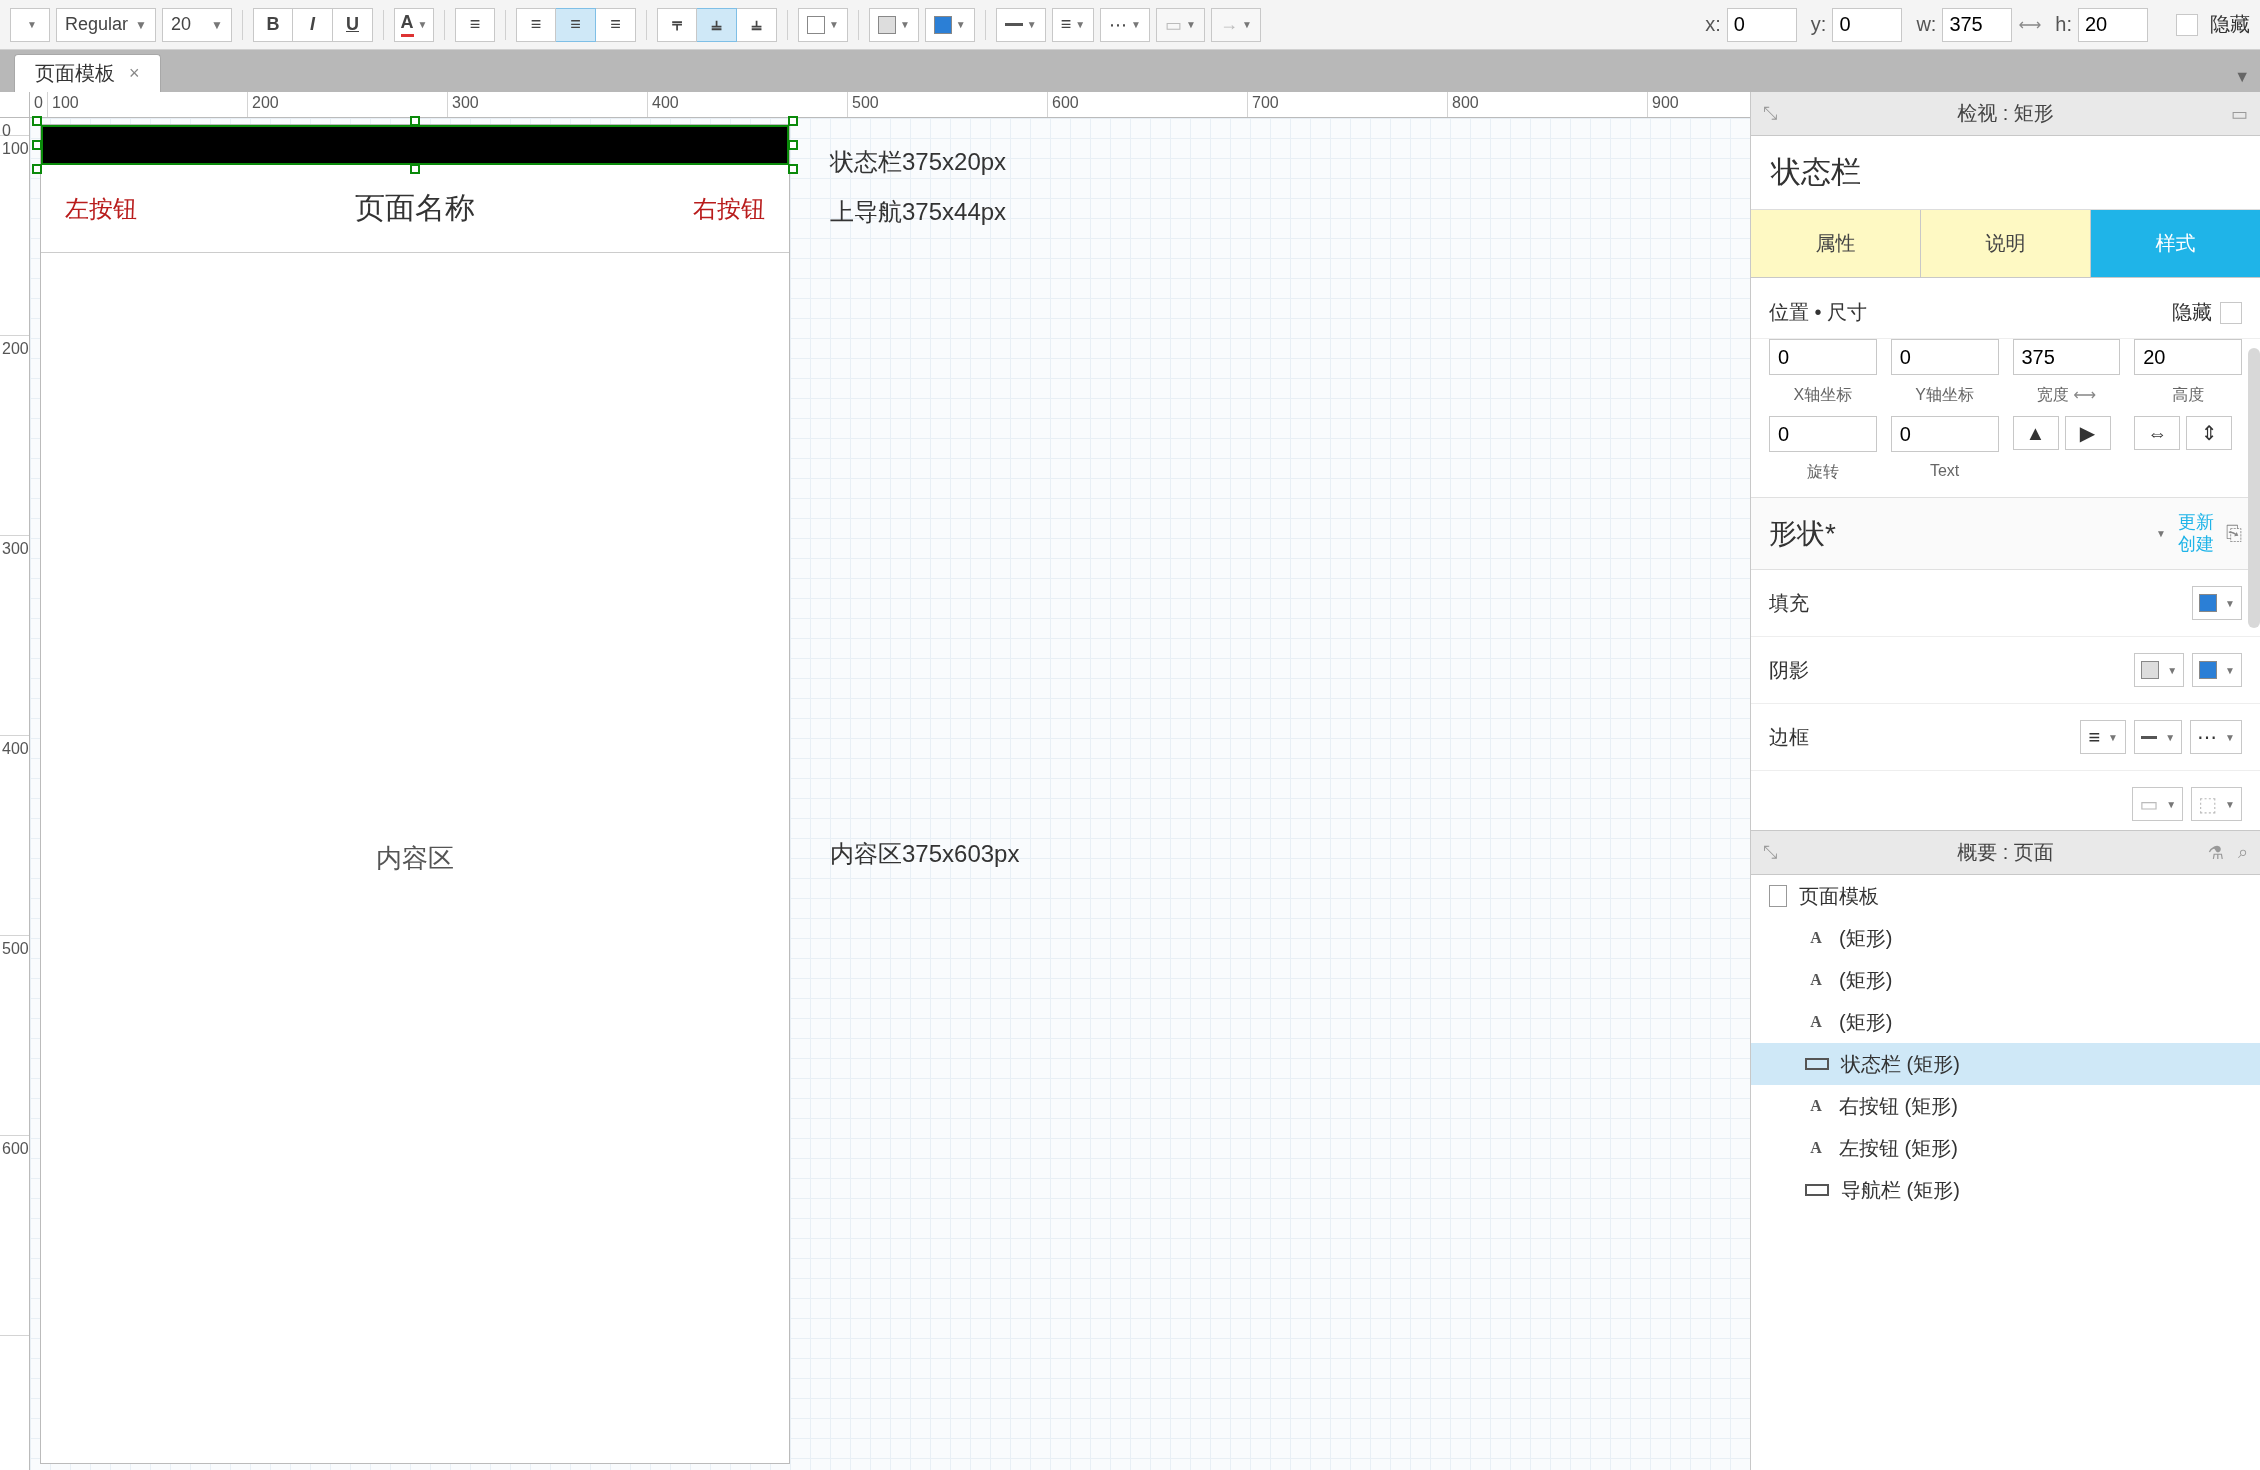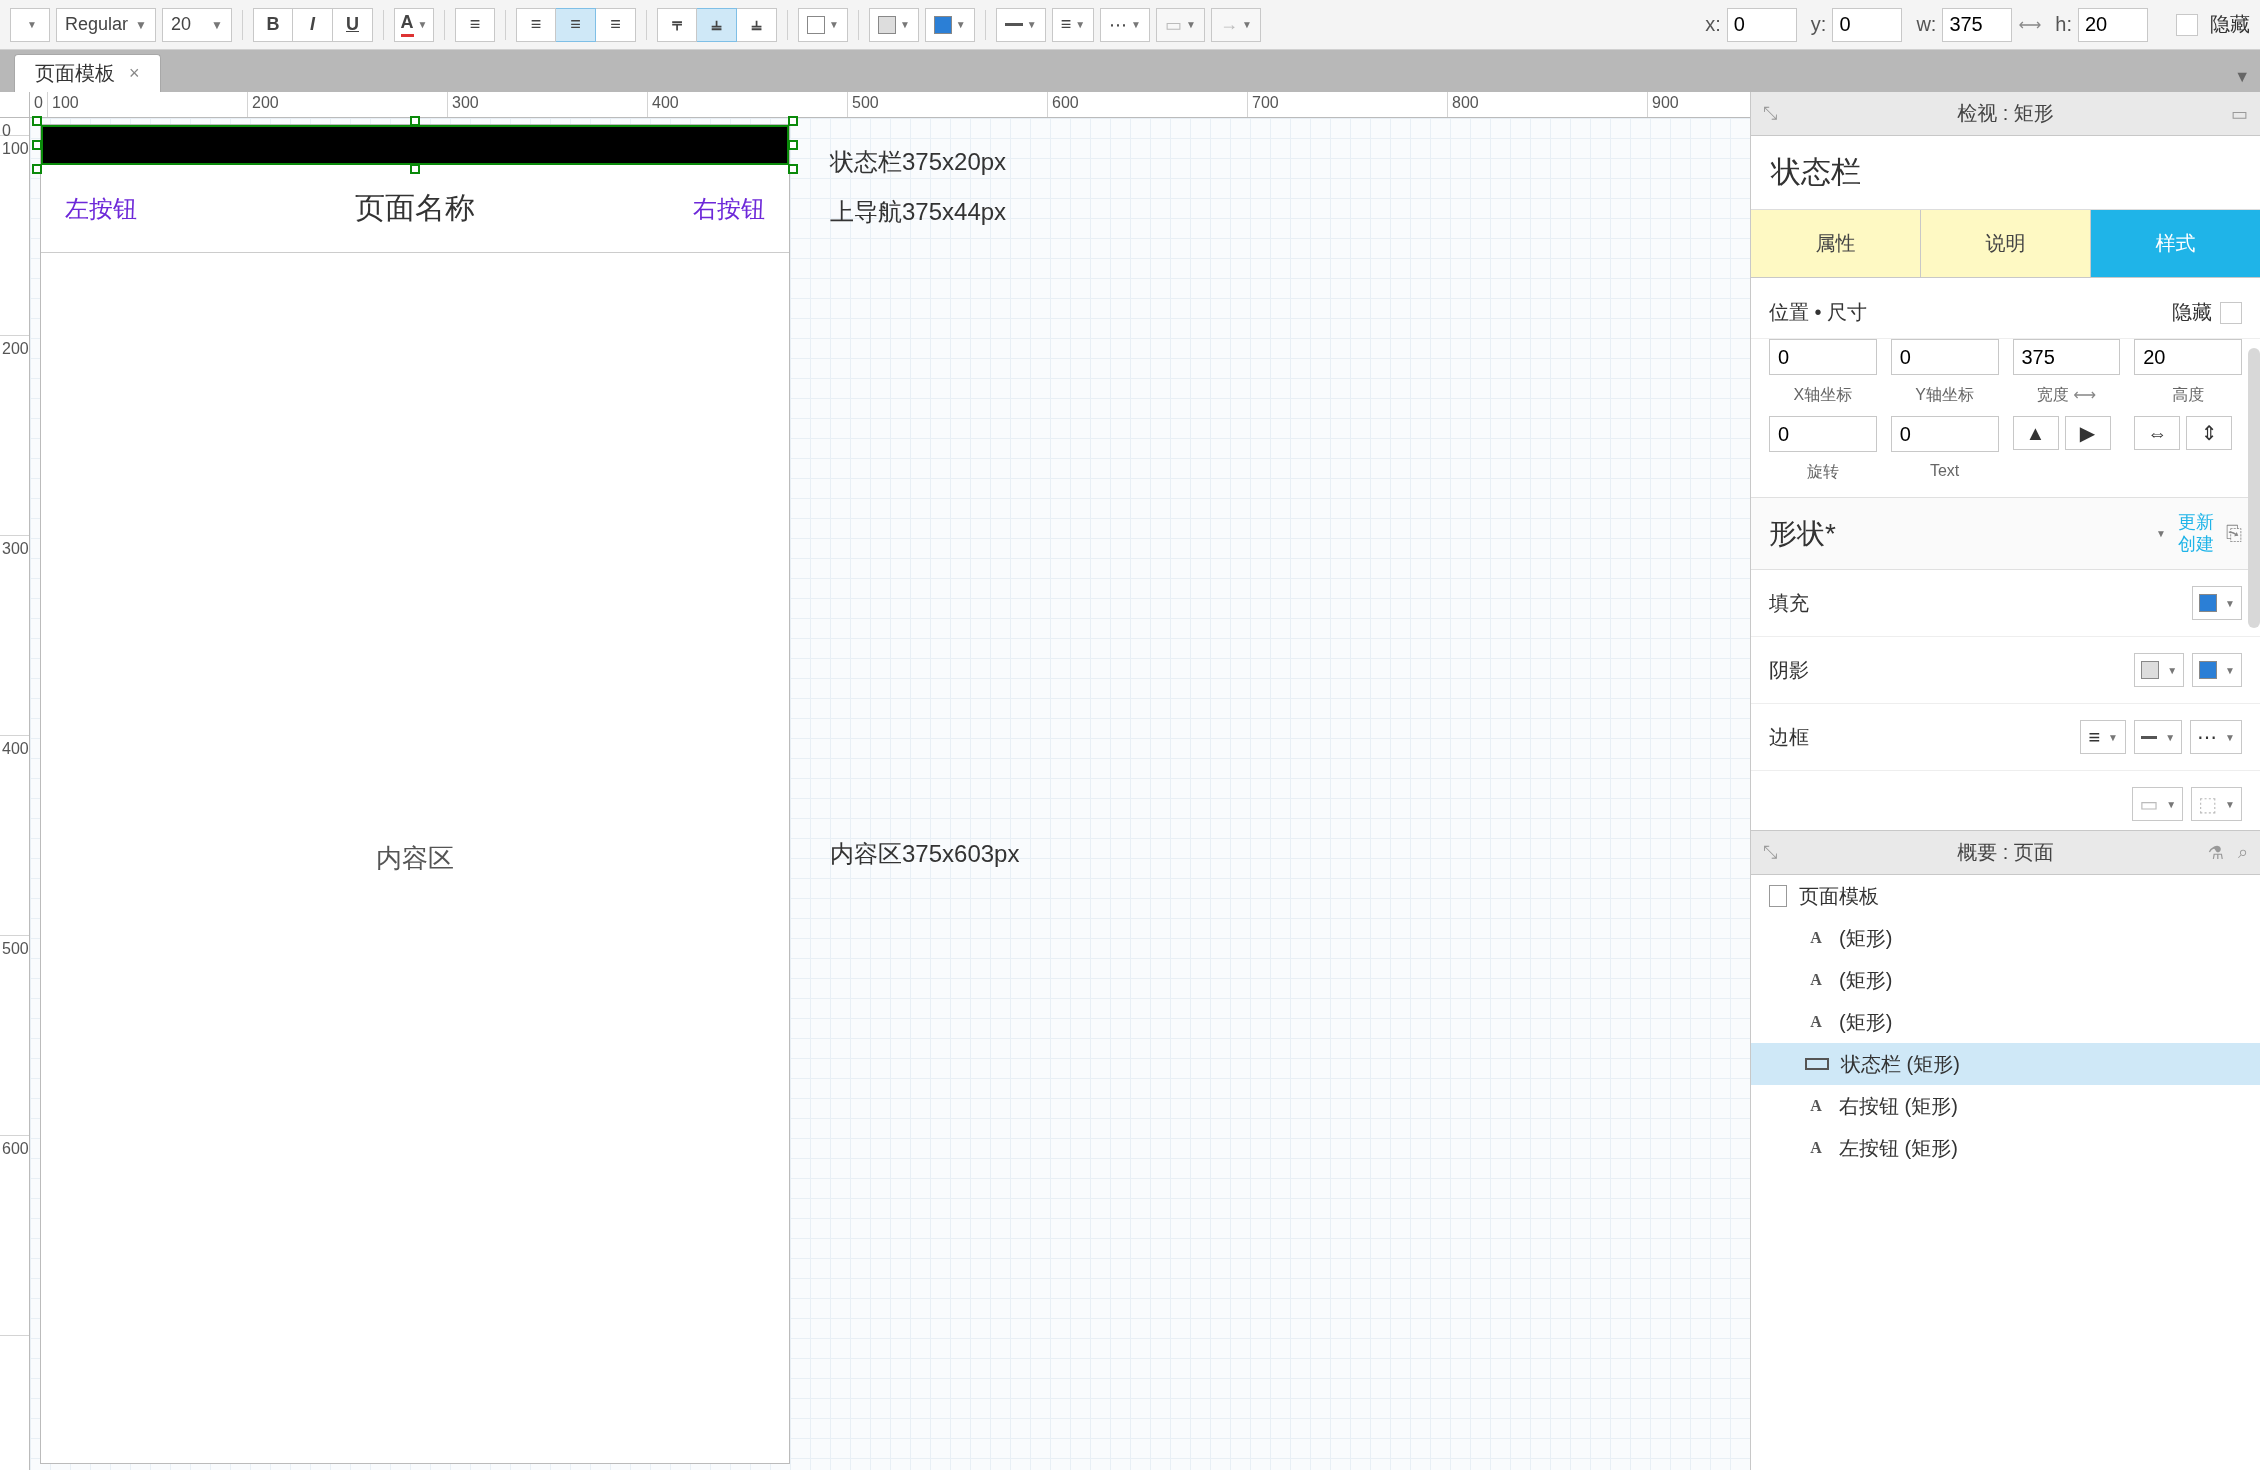--- a/index.html
+++ b/index.html
@@ -59,21 +59,21 @@
 .sel-handles .h.tm { top: -5px; left: calc(50% - 5px); }
 .sel-handles .h.tr { top: -5px; right: -5px; }
 .sel-handles .h.ml { top: calc(50% - 5px); left: -5px; }
 .sel-handles .h.mr { top: calc(50% - 5px); right: -5px; }
 .sel-handles .h.bl { bottom: -5px; left: -5px; }
 .sel-handles .h.bm { bottom: -5px; left: calc(50% - 5px); }
 .sel-handles .h.br { bottom: -5px; right: -5px; }
 .sel-outline { position: absolute; inset: 0; border: 2px solid #0a8a0a; pointer-events: none; }
 .navbar { height: 88px; border-bottom: 1px solid #ccc; display: flex; align-items: center; justify-content: space-between; padding: 0 24px; }
 .navbar .title { font-size: 30px; font-weight: 500; }
-.navbar .btn-txt { font-size: 24px; color: #6d28d9; }
+.navbar .btn-txt { font-size: 24px; color: #b91c1c; }
 .content-area { height: 1210px; display: flex; align-items: center; justify-content: center; font-size: 26px; color: #555; }
 .annot { position: absolute; font-size: 24px; color: #333; }
 
 
 .panel-hdr { height: 44px; background: #e9e9e9; border-bottom: 1px solid #c8c8c8; display: flex; align-items: center; justify-content: center; font-size: 20px; position: relative; color: #444; }
 .panel-hdr .corner-l { position: absolute; left: 12px; color: #999; font-size: 18px; }
 .panel-hdr .corner-r { position: absolute; right: 12px; color: #999; font-size: 18px; }
 .insp-title { padding: 16px 20px; font-size: 30px; border-bottom: 1px solid #ddd; background: #fff; }
 .insp-tabs { display: flex; height: 68px; border-bottom: 1px solid #c8c8c8; background: #fef9c3; }
 .insp-tab { flex: 1; display: flex; align-items: center; justify-content: center; font-size: 20px; color: #444; border-right: 1px solid #c8c8c8; cursor: pointer; }
@@ -409,16 +409,20 @@
             <span>状态栏 (矩形)</span>
           </div>
           <div class="ol-item indent">
             <span class="ol-icon text">A</span>
             <span>右按钮 (矩形)</span>
           </div>
           <div class="ol-item indent">
             <span class="ol-icon text">A</span>
             <span>左按钮 (矩形)</span>
           </div>
+          <div class="ol-item indent">
+            <span class="ol-icon rect"></span>
+            <span>导航栏 (矩形)</span>
+          </div>
         </div>
     </div>
   </div>
 </div>
 
 </body></html>

